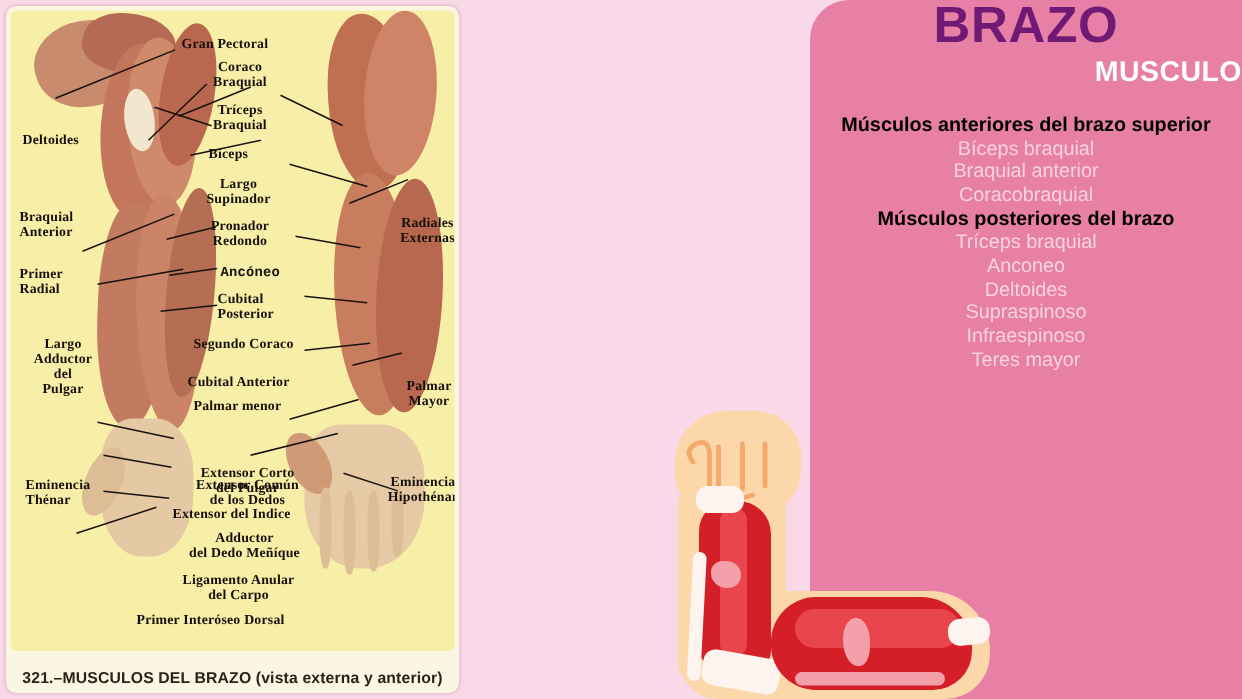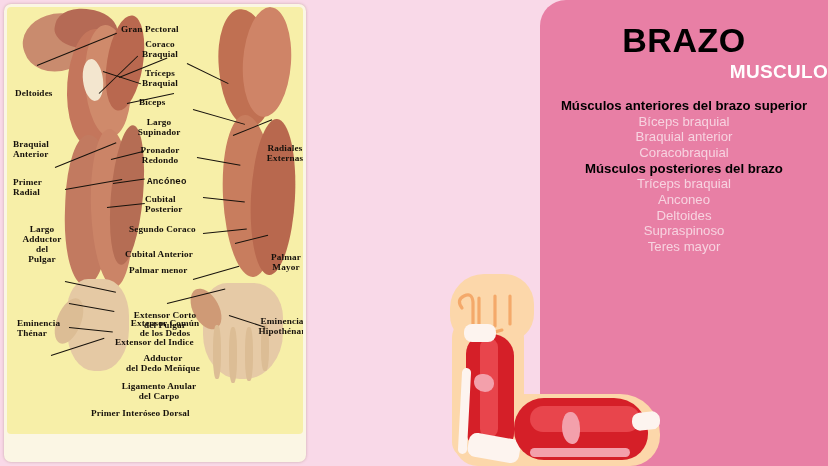--- a/index.html
+++ b/index.html
@@ -62,23 +62,22 @@
 
   
   #panel {
     position: absolute;
     left: 540px; top: 0;
     width: 288px; height: 466px;
     background: #e87fa5;
     border-top-left-radius: 26px;
   }
   #title {
-    margin-top: 23px;
-    text-align: center;
-    color: #000000;
+    text-align: center;
+    color: #701a75;
     font-size: 34px;
     font-weight: bold;
     letter-spacing: .5px;
     line-height: 1;
   }
   #subtitle {
     margin-top: 5px;
     text-align: right;
     color: #ffffff;
     font-size: 19px;
@@ -210,39 +209,41 @@
       <div class="anat-label" style="left:84px;top:402px;">Primer Interóseo Dorsal</div>
 
       <div class="anat-label c" style="left:250px;top:137px;width:56px;">Radiales
 Externas</div>
       <div class="anat-label c" style="left:256px;top:246px;width:46px;">Palmar
 Mayor</div>
       <div class="anat-label c" style="left:244px;top:310px;width:62px;">Eminencia
 Hipothénar</div>
 
     </div>
+    <div id="plate-caption">321.–MUSCULOS DEL BRAZO (vista externa y anterior)</div>
   </div>
 
   <div id="panel">
     <div id="title">BRAZO</div>
     <div id="subtitle">MUSCULO</div>
 
     <div id="mlist">
 
       <div class="m-head">Músculos anteriores del brazo superior</div>
       <div class="m-item">Bíceps braquial</div>
       <div class="m-item">Braquial anterior</div>
       <div class="m-item">Coracobraquial</div>
 
       <div class="m-head">Músculos posteriores del brazo</div>
       <div class="m-item">Tríceps braquial</div>
       <div class="m-item">Anconeo</div>
 
       <div class="m-item">Deltoides</div>
       <div class="m-item">Supraspinoso</div>
+      <div class="m-item">Infraespinoso</div>
       <div class="m-item">Teres mayor</div>
 
     </div>
   </div>
 
   <div id="flex-arm" aria-label="flexed arm showing biceps">
 
     <div class="sk" style="left:44px;top:44px;width:72px;height:142px;border-radius:22px 22px 16px 16px;"></div>
 
     <div class="sk" style="left:42px;top:2px;width:84px;height:68px;border-radius:34px 30px 28px 26px;"></div>

